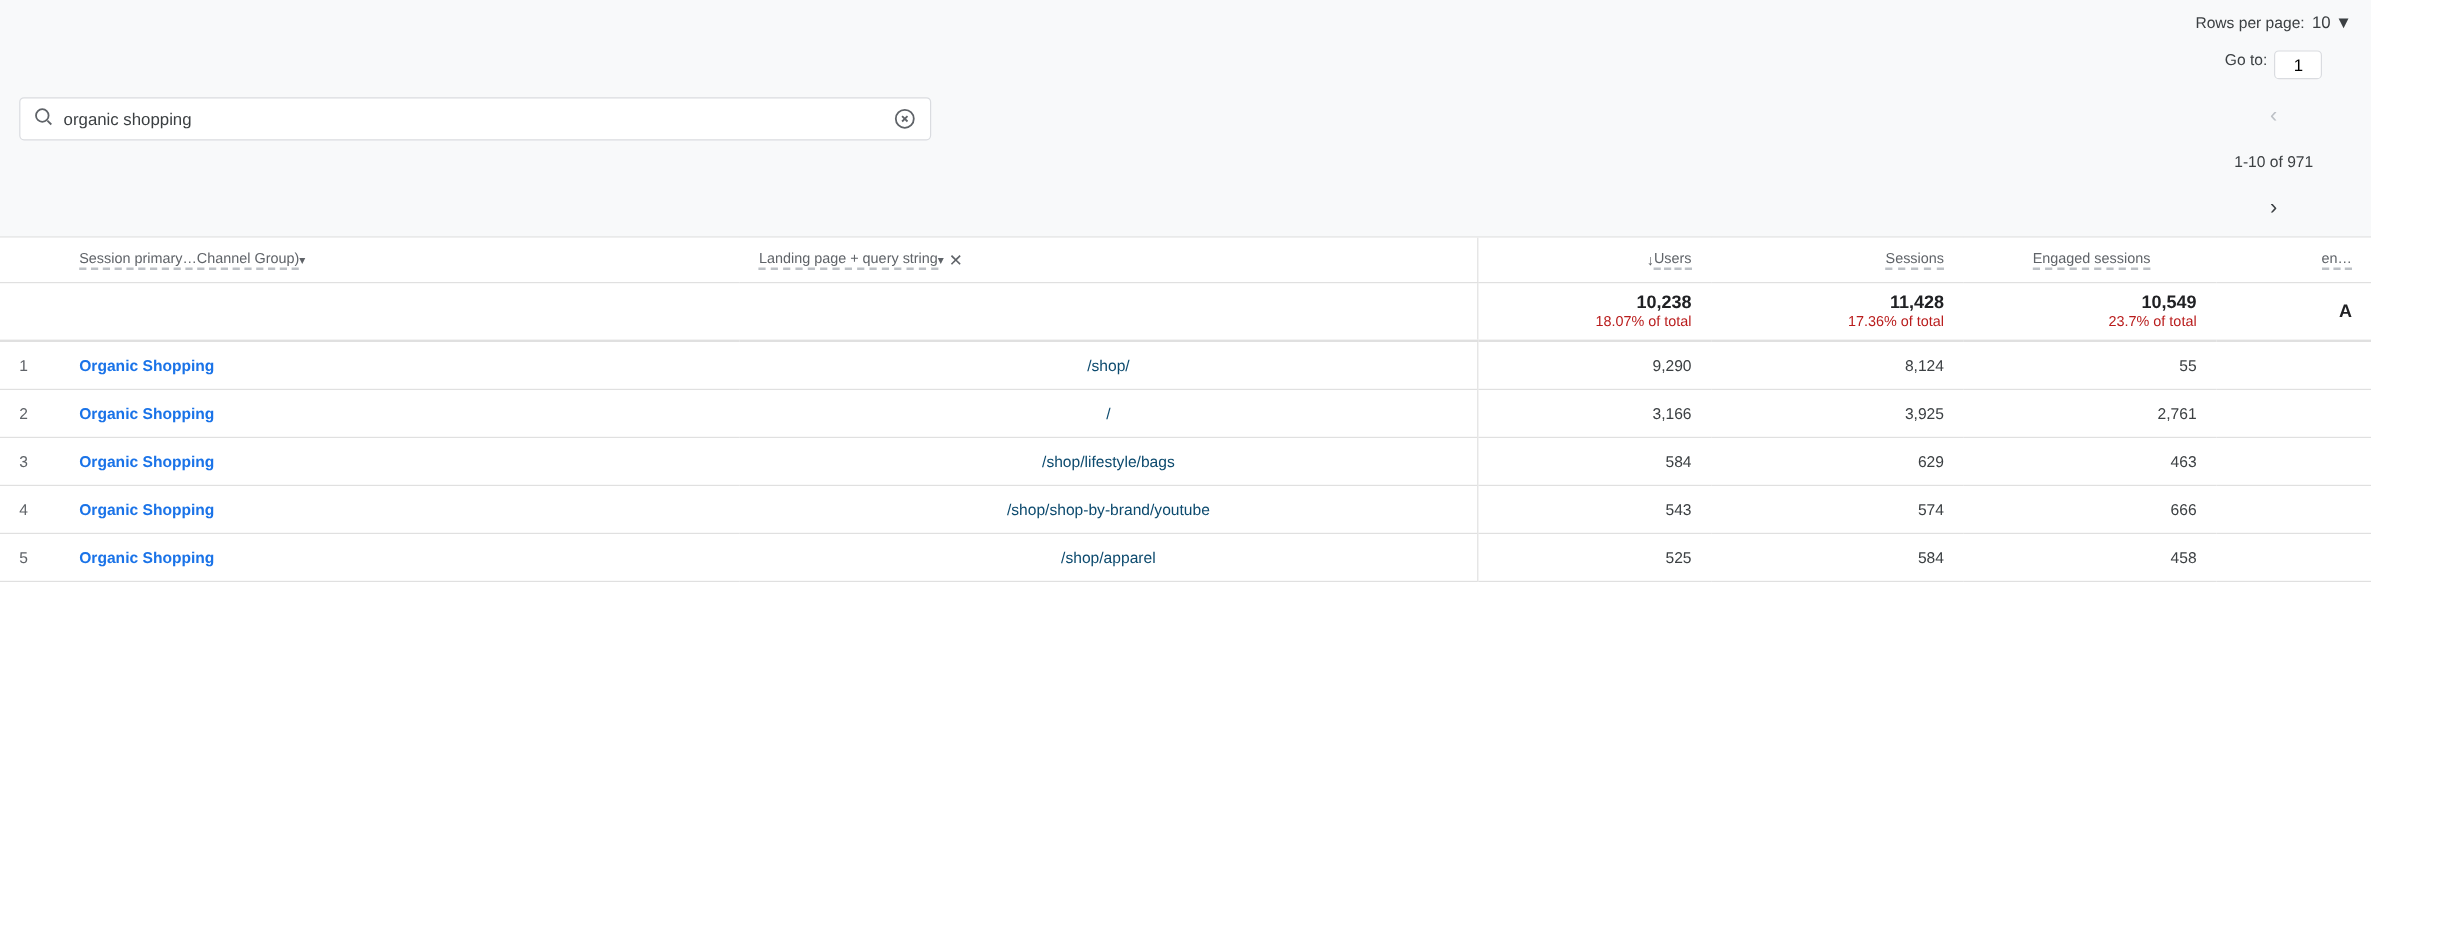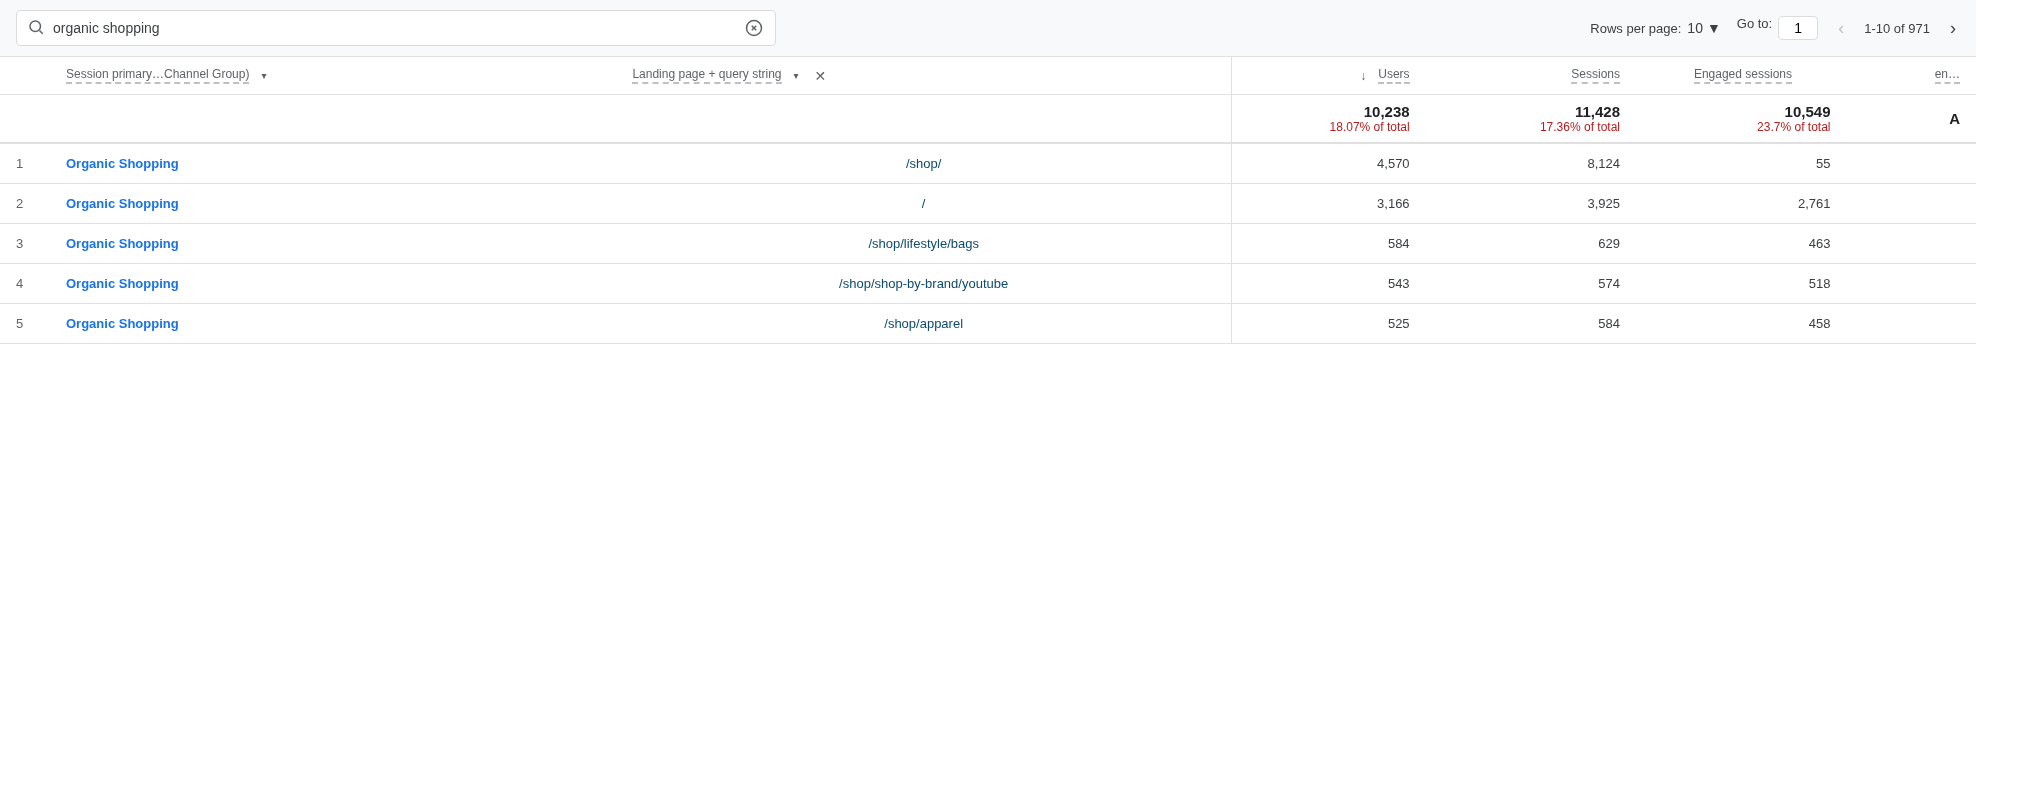--- a/index.html
+++ b/index.html
@@ -63,20 +63,21 @@
       padding: 2px;
     }
 
     .pagination-controls {
       display: flex;
       align-items: center;
       gap: 16px;
       margin-left: auto;
       font-size: 13px;
       color: #3c4043;
+      flex-direction: column;
     }
 
     .rows-per-page {
       display: flex;
       align-items: center;
       gap: 6px;
     }
 
     .rows-dropdown {
       display: flex;
@@ -146,21 +147,21 @@
       border-bottom: 1px solid #e0e0e0;
     }
 
     thead th.numeric {
       text-align: right;
     }
 
     .th-inner {
       display: flex;
       align-items: center;
-      gap: 12px;
+      gap: 0;
     }
 
     .th-inner.numeric {
       justify-content: flex-end;
     }
 
     .col-label {
       border-bottom: 2px dashed #bdc1c6;
       padding-bottom: 1px;
       display: inline-block;
@@ -369,21 +370,21 @@
           </td>
           <td>
             <div class="summary-value">A</div>
           </td>
         </tr>
 
       <tr class="data-row">
       <td class="row-num">1</td>
       <td class="channel">Organic Shopping</td>
       <td class="landing divider-border-right">/shop/</td>
-      <td class="numeric">4,570</td>
+      <td class="numeric">9,290</td>
       <td class="numeric">8,124</td>
       <td class="numeric">55</td>
       <td class="numeric"></td>
     </tr>
           <tr class="data-row">
       <td class="row-num">2</td>
       <td class="channel">Organic Shopping</td>
       <td class="landing divider-border-right">/</td>
       <td class="numeric">3,166</td>
       <td class="numeric">3,925</td>
@@ -398,21 +399,21 @@
       <td class="numeric">629</td>
       <td class="numeric">463</td>
       <td class="numeric"></td>
     </tr>
           <tr class="data-row">
       <td class="row-num">4</td>
       <td class="channel">Organic Shopping</td>
       <td class="landing divider-border-right">/shop/shop-by-brand/youtube</td>
       <td class="numeric">543</td>
       <td class="numeric">574</td>
-      <td class="numeric">518</td>
+      <td class="numeric">666</td>
       <td class="numeric"></td>
     </tr>
           <tr class="data-row">
       <td class="row-num">5</td>
       <td class="channel">Organic Shopping</td>
       <td class="landing divider-border-right">/shop/apparel</td>
       <td class="numeric">525</td>
       <td class="numeric">584</td>
       <td class="numeric">458</td>
       <td class="numeric"></td>

